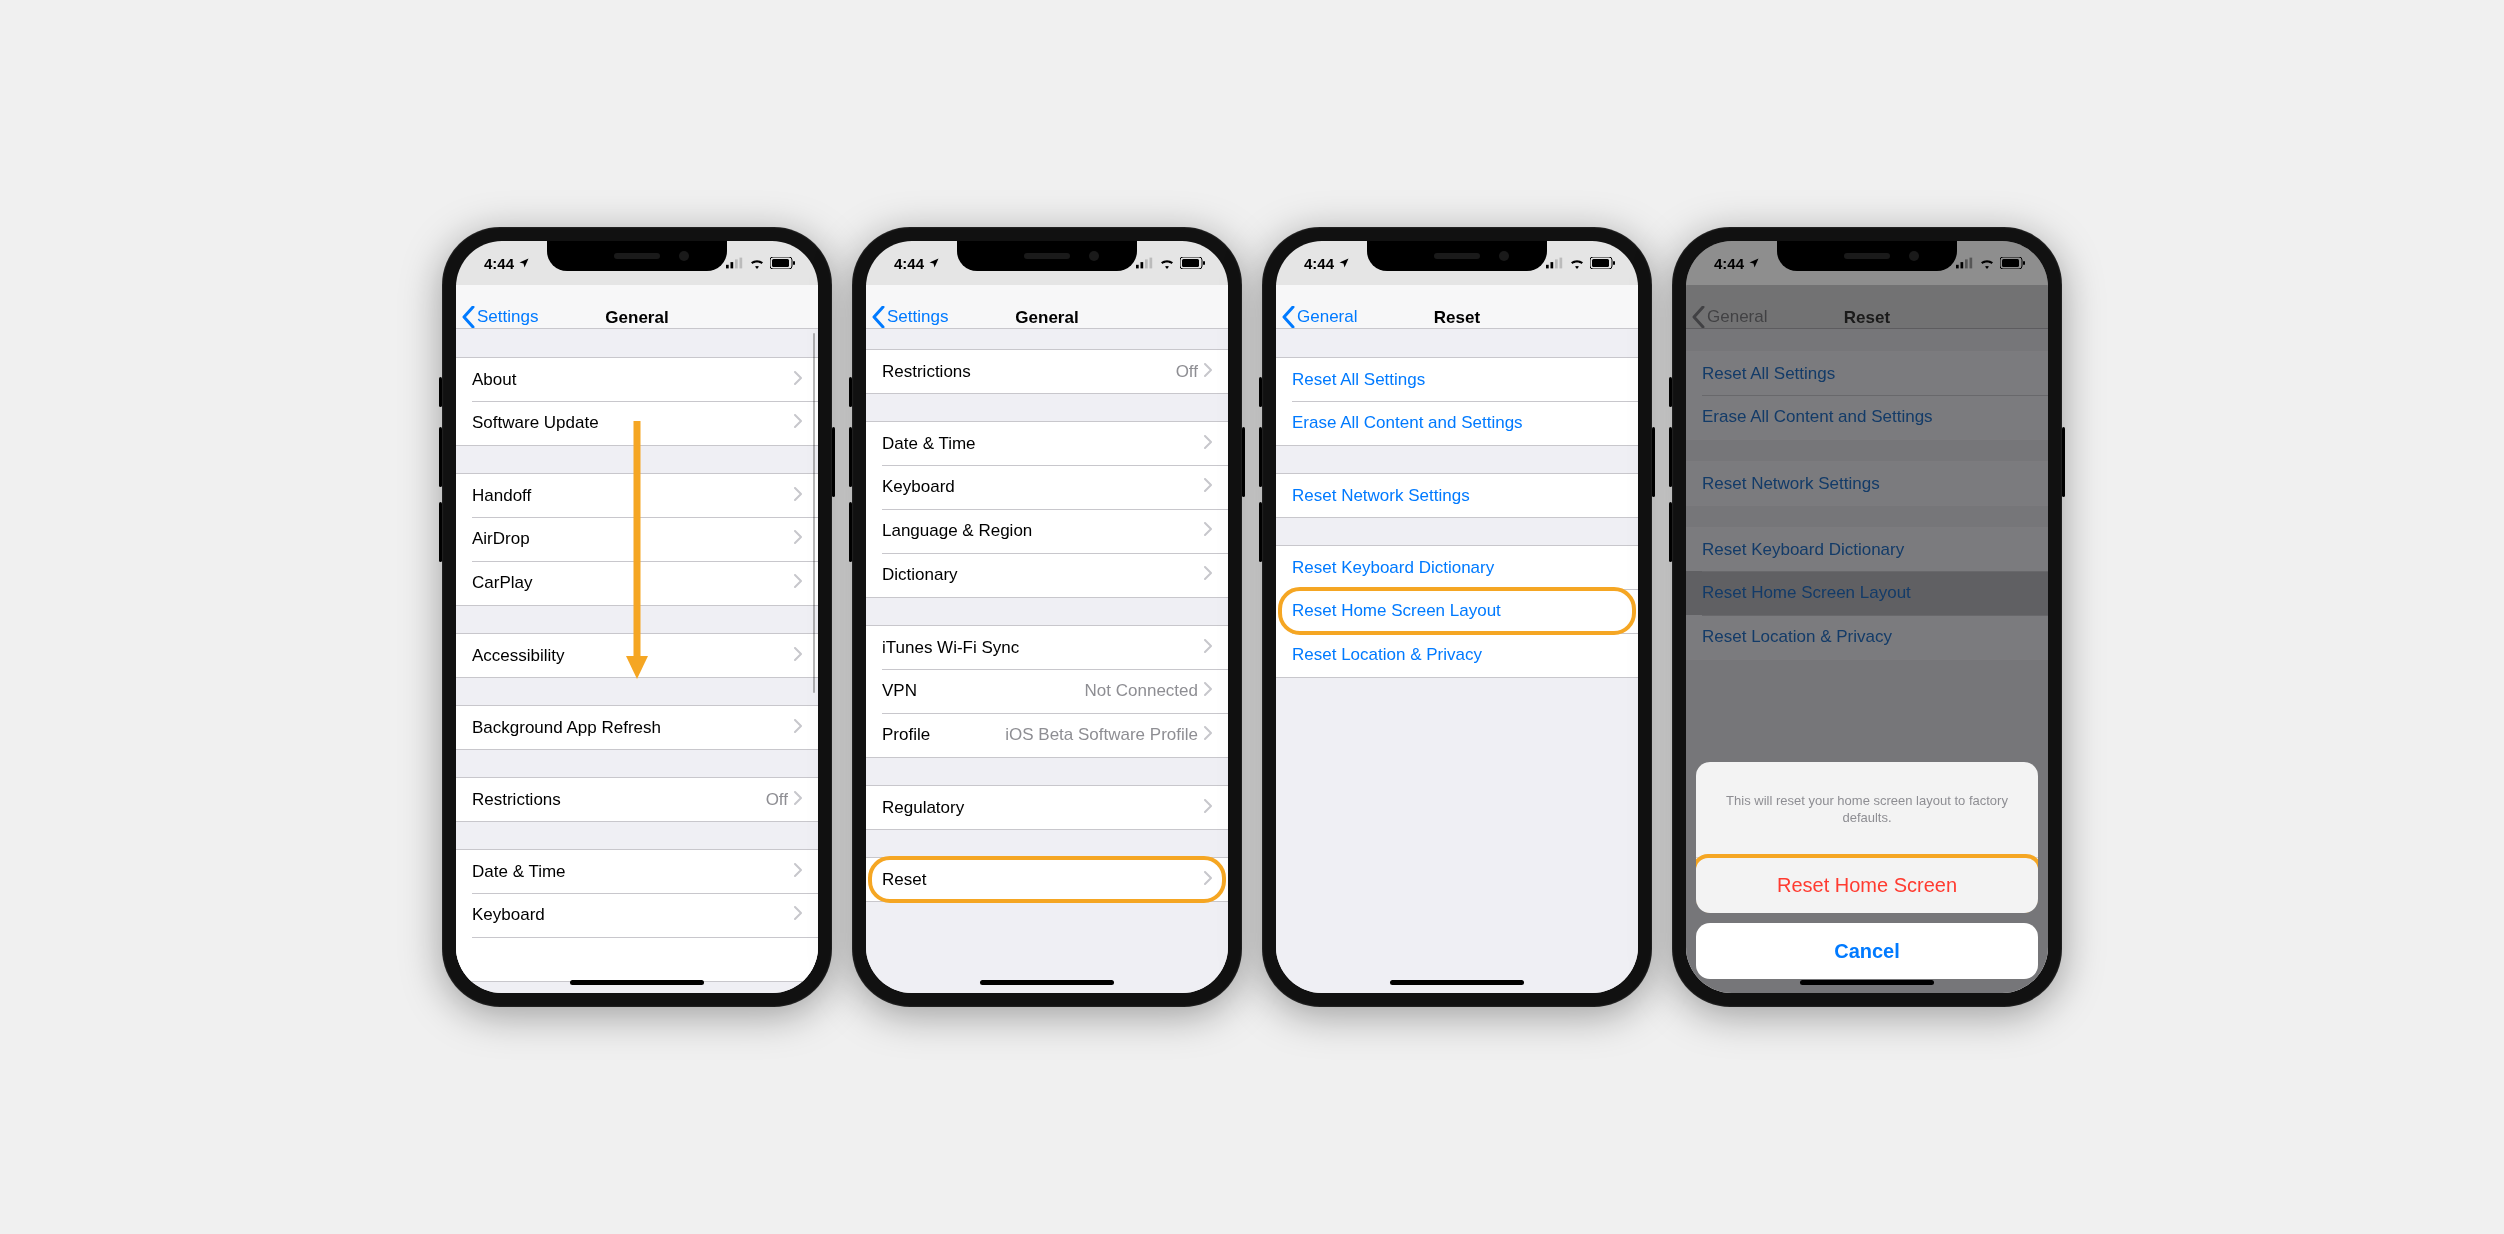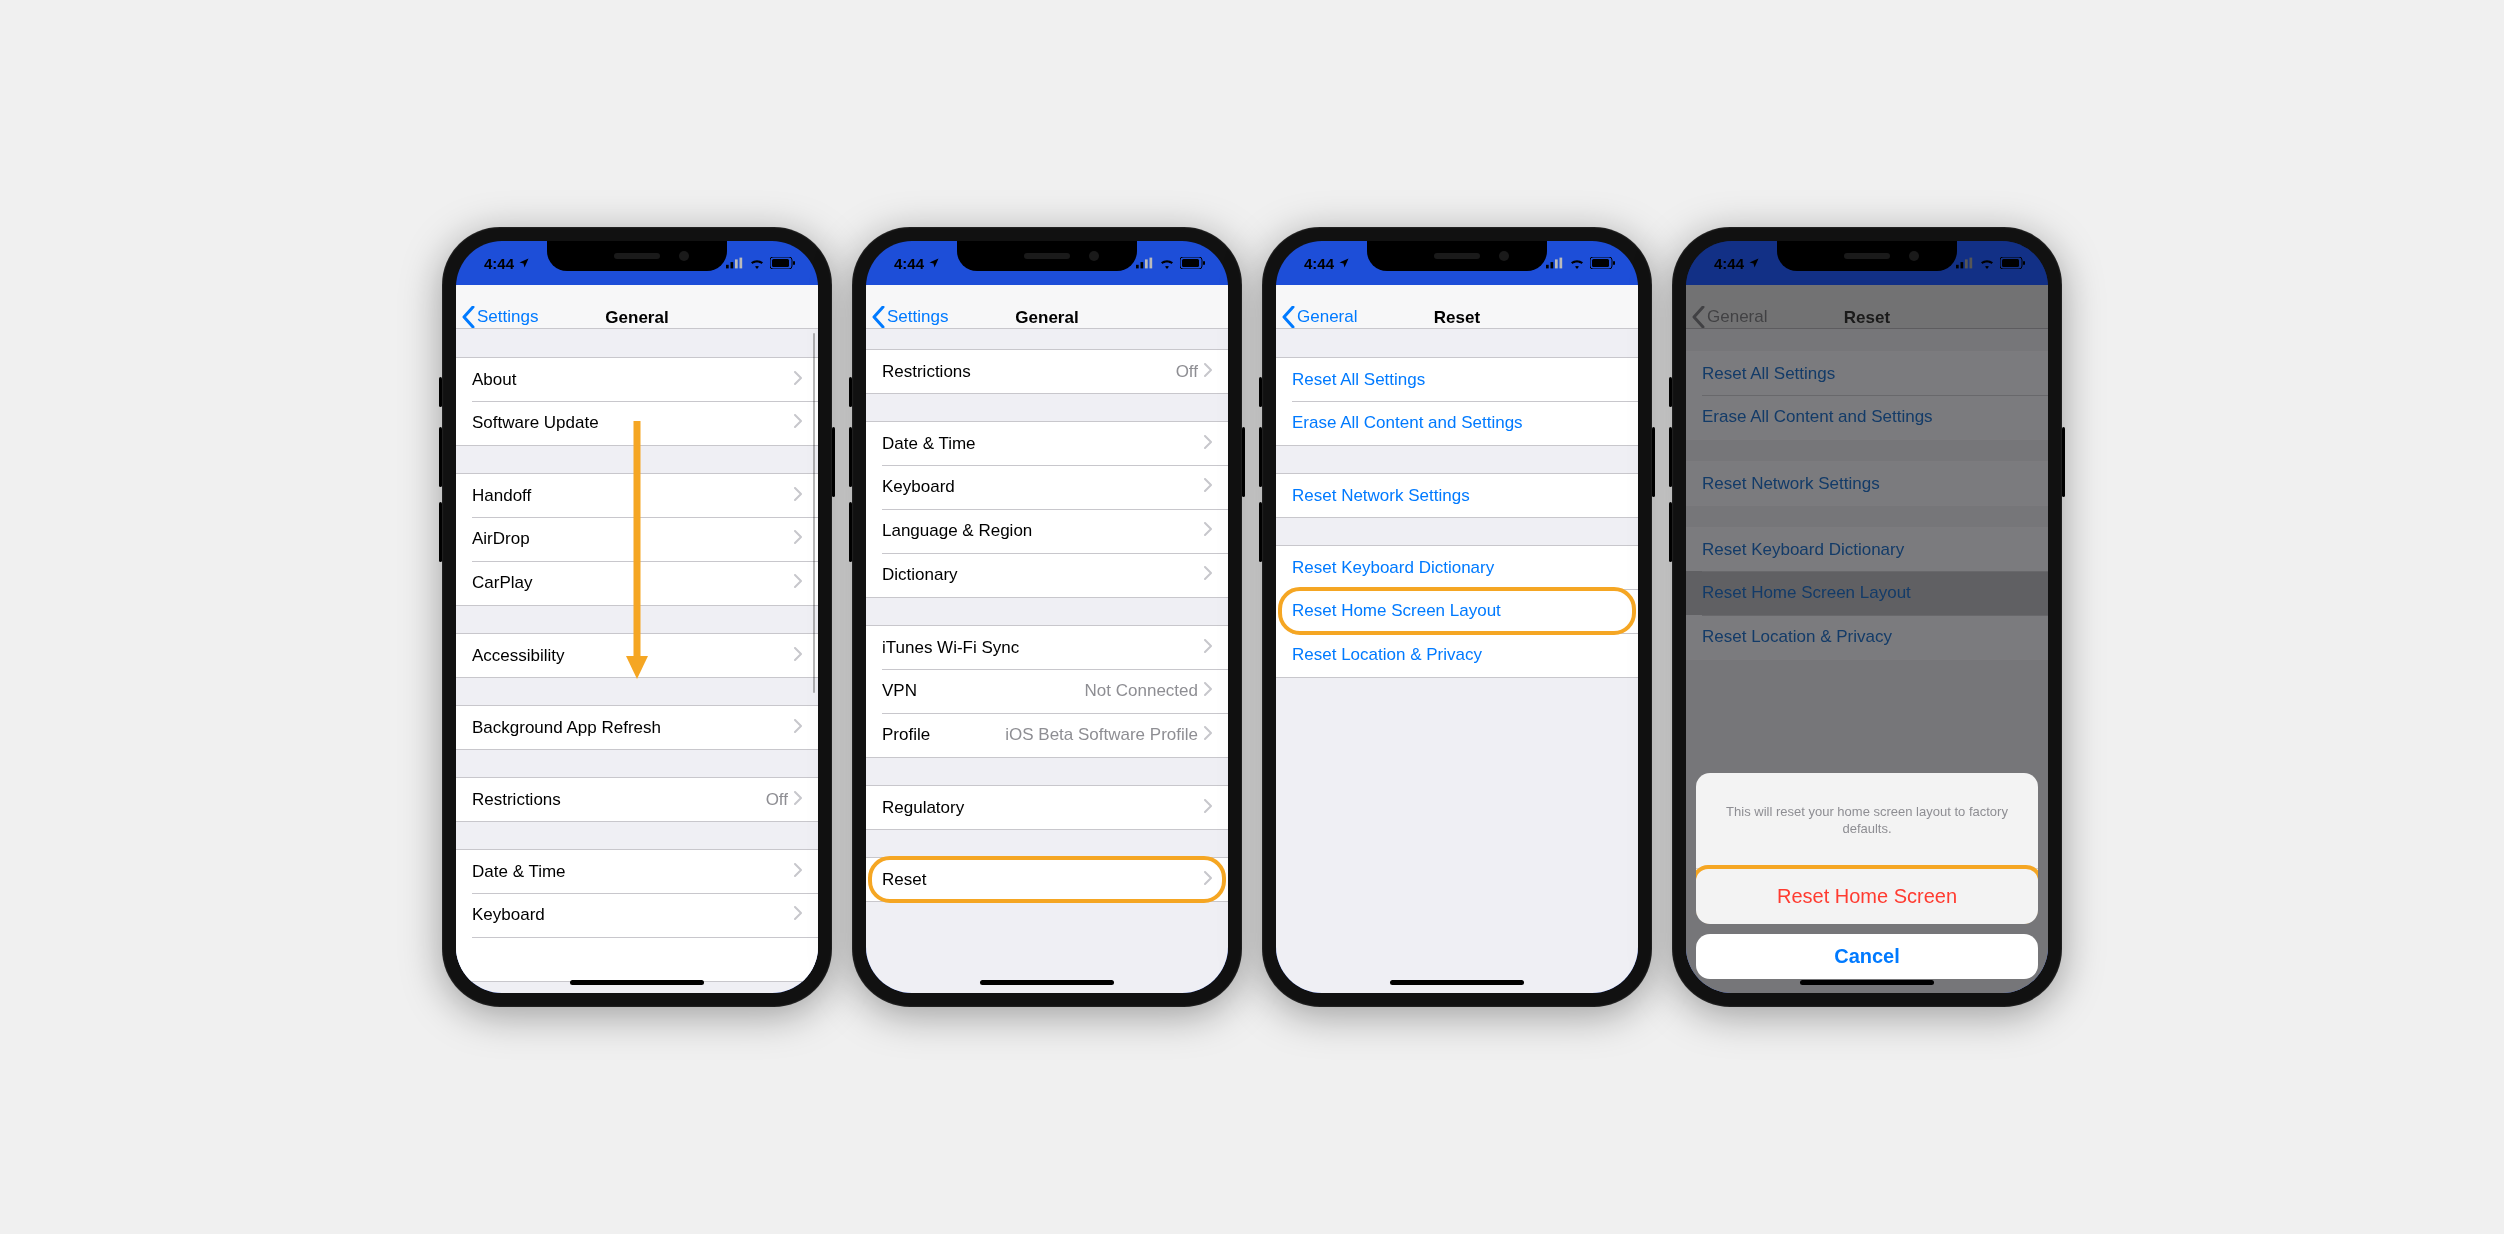--- a/index.html
+++ b/index.html
@@ -6,21 +6,21 @@
   body { background: #f0f0f0; font-family: -apple-system, "Helvetica Neue", Helvetica, Arial, sans-serif; display:flex; justify-content:center; align-items:center; min-height:100vh; padding:20px; }
   .gallery { display:flex; gap:20px; }
   .phone { width:390px; height:780px; background:#111; border-radius:58px; padding:14px; box-shadow:0 8px 40px rgba(0,0,0,.35), inset 0 0 2px rgba(255,255,255,.25); position:relative; }
   .phone::before, .phone::after { content:""; position:absolute; background:#000; }
   .phone::before { width:3px; height:70px; right:-3px; top:200px; border-radius:2px; }
   .phone .side-btn { position:absolute; width:3px; background:#000; left:-3px; border-radius:2px; }
   .side-btn.b1 { top:150px; height:30px; }
   .side-btn.b2 { top:200px; height:60px; }
   .side-btn.b3 { top:275px; height:60px; }
 
-  .screen { width:100%; height:100%; background:#1d4ed8; border-radius:46px; overflow:hidden; position:relative; }
+  .screen { width:100%; height:100%; background:#e5e5e5; border-radius:46px; overflow:hidden; position:relative; }
   .notch { position:absolute; top:0; left:50%; transform:translateX(-50%); width:180px; height:30px; background:#000; border-bottom-left-radius:20px; border-bottom-right-radius:20px; z-index:50; display:flex; align-items:center; justify-content:center; gap:40px;}
   .notch .speaker { width:46px; height:6px; background:#1a1a1a; border-radius:3px; }
   .notch .cam { width:10px; height:10px; background:#1a1a1a; border-radius:50%; position:absolute; right:38px; }
 
   .status-bar { height:44px; display:flex; justify-content:space-between; align-items:center; padding:0 22px 0 28px; font-size:15px; font-weight:600; color:#000; position:relative; z-index:2; }
   .status-left { display:flex; align-items:center; gap:4px; }
   .status-right { display:flex; align-items:center; gap:5px; }
   .loc-icon svg, .signal svg, .wifi svg, .batt svg { display:block; }
 
   .nav-bar { height:44px; display:flex; align-items:flex-end; position:relative; border-bottom:0.5px solid #c8c7cc; background:#f7f7f8; z-index:2;}
@@ -52,21 +52,21 @@
   .dim { position:absolute; inset:0; background:rgba(0,0,0,.38); z-index:30; }
   .phone.dimmed .status-bar, .phone.dimmed .nav-bar { filter:brightness(.75); }
   .phone.dimmed .nav-back { color:#5b7a94; }
   .phone.dimmed .nav-title { color:#3a3a3a; }
 
   .action-sheet { position:absolute; left:10px; right:10px; bottom:14px; z-index:40; }
   .sheet-group { background:rgba(248,248,248,.96); border-radius:14px; overflow:hidden; margin-bottom:10px; }
   .sheet-msg { font-size:13px; color:#8e8e93; text-align:center; padding:30px 30px; line-height:1.35; }
   .sheet-btn { height:56px; display:flex; align-items:center; justify-content:center; font-size:20px; border-top:0.5px solid #cfcfd3; cursor:pointer; }
   .sheet-btn.destructive { color:#ff3b30; }
-  .sheet-cancel { background:#fff; border-radius:14px; height:45px; display:flex; align-items:center; justify-content:center; font-size:20px; font-weight:600; color:#007aff; cursor:pointer; }
+  .sheet-cancel { background:#fff; border-radius:14px; height:56px; display:flex; align-items:center; justify-content:center; font-size:20px; font-weight:600; color:#007aff; cursor:pointer; }
 
   .scroll-ind { position:absolute; right:3px; top:92px; width:2.5px; height:360px; background:rgba(0,0,0,.28); border-radius:2px; z-index:3;}
 
   
   .dim-content .row { background:#c7c7cb; color:#1f5fa8; }
   .dim-content .row.link .label { color:#1f5fa8; }
   .dim-content { background:#bfbfc3; }
   .dim-content .row + .row::before { background:#a9a9ad; }
   .dim-content .group { margin-top:22px; }
   .dim-content .row.selected { background:#9c9ca0; }

